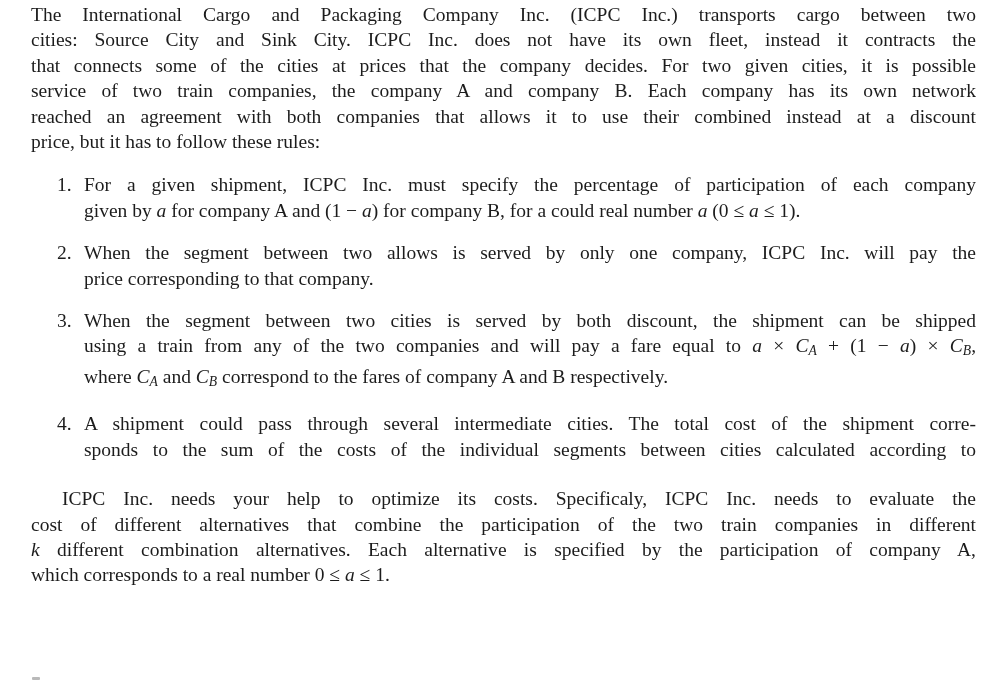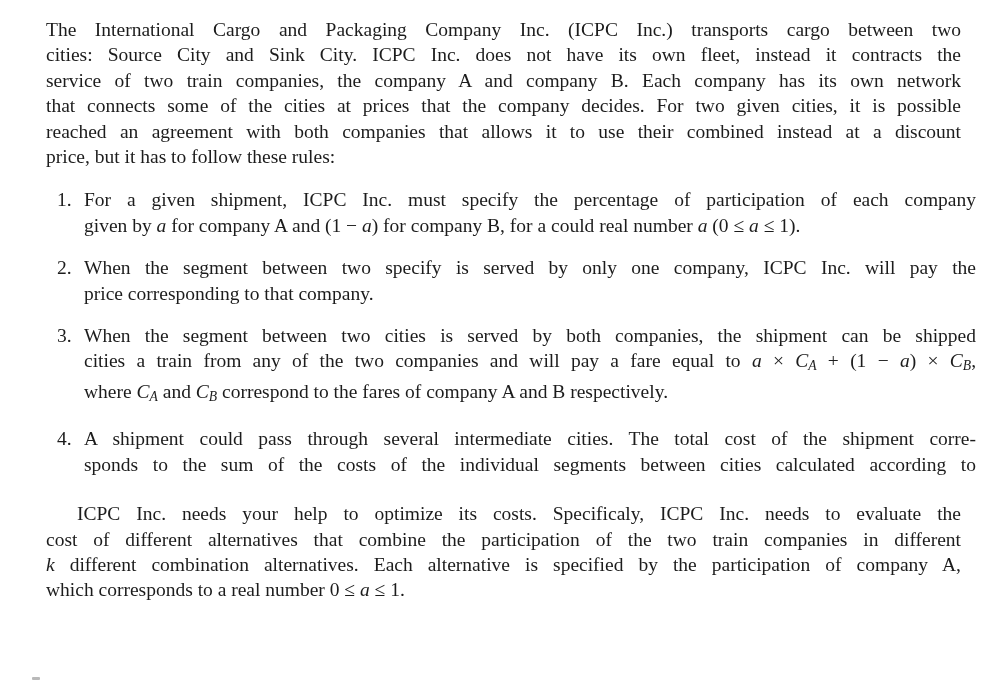--- a/index.html
+++ b/index.html
@@ -24,21 +24,21 @@
   .tl {
     text-align: justify;
     text-align-last: justify;
   }
   .tl.last {
     text-align-last: left;
   }
   .tl.indent {
     text-indent: 31px;
   }
-  .blk.paragraph { margin: 15px; }
+  .blk.paragraph { margin: 0; }
   .blk.list-item {
     position: relative;
     padding-left: 53px;
   }
   .paragraph + .list-item { margin-top: 18px; }
   .list-item + .list-item { margin-top: 17px; }
   .list-item + .paragraph { margin-top: 24px; }
   .item-number {
     position: absolute;
     left: 26px;
@@ -61,39 +61,39 @@
   }
 </style>
 </head>
 <body>
 
 <div class="page">
   <div>
       <div class="blk paragraph">
         <div class="tl"><span>The International Cargo and Packaging Company Inc. (ICPC Inc.) transports cargo between two</span></div>
         <div class="tl"><span>cities: Source City and Sink City. ICPC Inc. does not have its own fleet, instead it contracts the</span></div>
+        <div class="tl"><span>that connects some of the cities at prices that the company decides. For two given cities, it is possible</span></div>
         <div class="tl"><span>service of two train companies, the company A and company B. Each company has its own network</span></div>
-        <div class="tl"><span>that connects some of the cities at prices that the company decides. For two given cities, it is possible</span></div>
         <div class="tl"><span>reached an agreement with both companies that allows it to use their combined instead at a discount</span></div>
         <div class="tl last"><span>price, but it has to follow these rules:</span></div>
       </div>
       <div class="blk list-item">
         <span class="item-number">1.</span>
         <div class="tl"><span>For a given shipment, ICPC Inc. must specify the percentage of participation of each company</span></div>
         <div class="tl last"><span>given by </span><span class="i">a</span><span> for company A and (1 − </span><span class="i">a</span><span>) for company B, for a could real number </span><span class="i">a</span><span> (0 ≤ </span><span class="i">a</span><span> ≤ 1).</span></div>
       </div>
       <div class="blk list-item">
         <span class="item-number">2.</span>
-        <div class="tl"><span>When the segment between two specify is served by only one company, ICPC Inc. will pay the</span></div>
+        <div class="tl"><span>When the segment between two allows is served by only one company, ICPC Inc. will pay the</span></div>
         <div class="tl last"><span>price corresponding to that company.</span></div>
       </div>
       <div class="blk list-item">
         <span class="item-number">3.</span>
-        <div class="tl"><span>When the segment between two cities is served by both companies, the shipment can be shipped</span></div>
-        <div class="tl"><span>cities a train from any of the two companies and will pay a fare equal to </span><span class="i">a</span><span> × </span><span class="i">C</span><span class="sub">A</span><span> + (1 − </span><span class="i">a</span><span>) × </span><span class="i">C</span><span class="sub">B</span><span>,</span></div>
+        <div class="tl"><span>When the segment between two cities is served by both discount, the shipment can be shipped</span></div>
+        <div class="tl"><span>using a train from any of the two companies and will pay a fare equal to </span><span class="i">a</span><span> × </span><span class="i">C</span><span class="sub">A</span><span> + (1 − </span><span class="i">a</span><span>) × </span><span class="i">C</span><span class="sub">B</span><span>,</span></div>
         <div class="tl last"><span>where </span><span class="i">C</span><span class="sub">A</span><span> and </span><span class="i">C</span><span class="sub">B</span><span> correspond to the fares of company A and B respectively.</span></div>
       </div>
       <div class="blk list-item">
         <span class="item-number">4.</span>
         <div class="tl"><span>A shipment could pass through several intermediate cities. The total cost of the shipment corre-</span></div>
         <div class="tl"><span>sponds to the sum of the costs of the individual segments between cities calculated according to</span></div>
       </div>
       <div class="blk paragraph">
         <div class="tl indent"><span>ICPC Inc. needs your help to optimize its costs. Specificaly, ICPC Inc. needs to evaluate the</span></div>
         <div class="tl"><span>cost of different alternatives that combine the participation of the two train companies in different</span></div>

